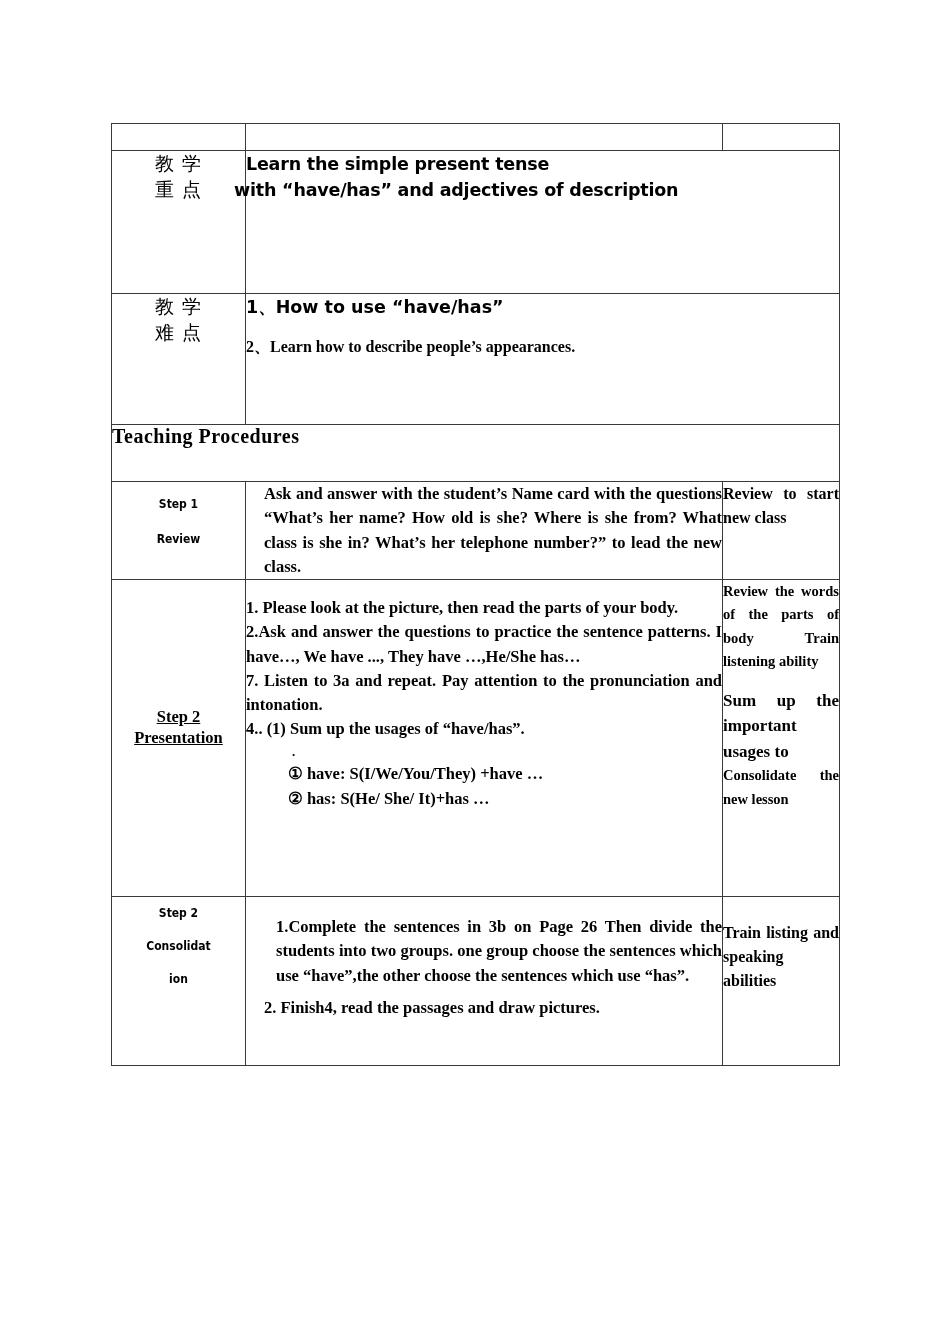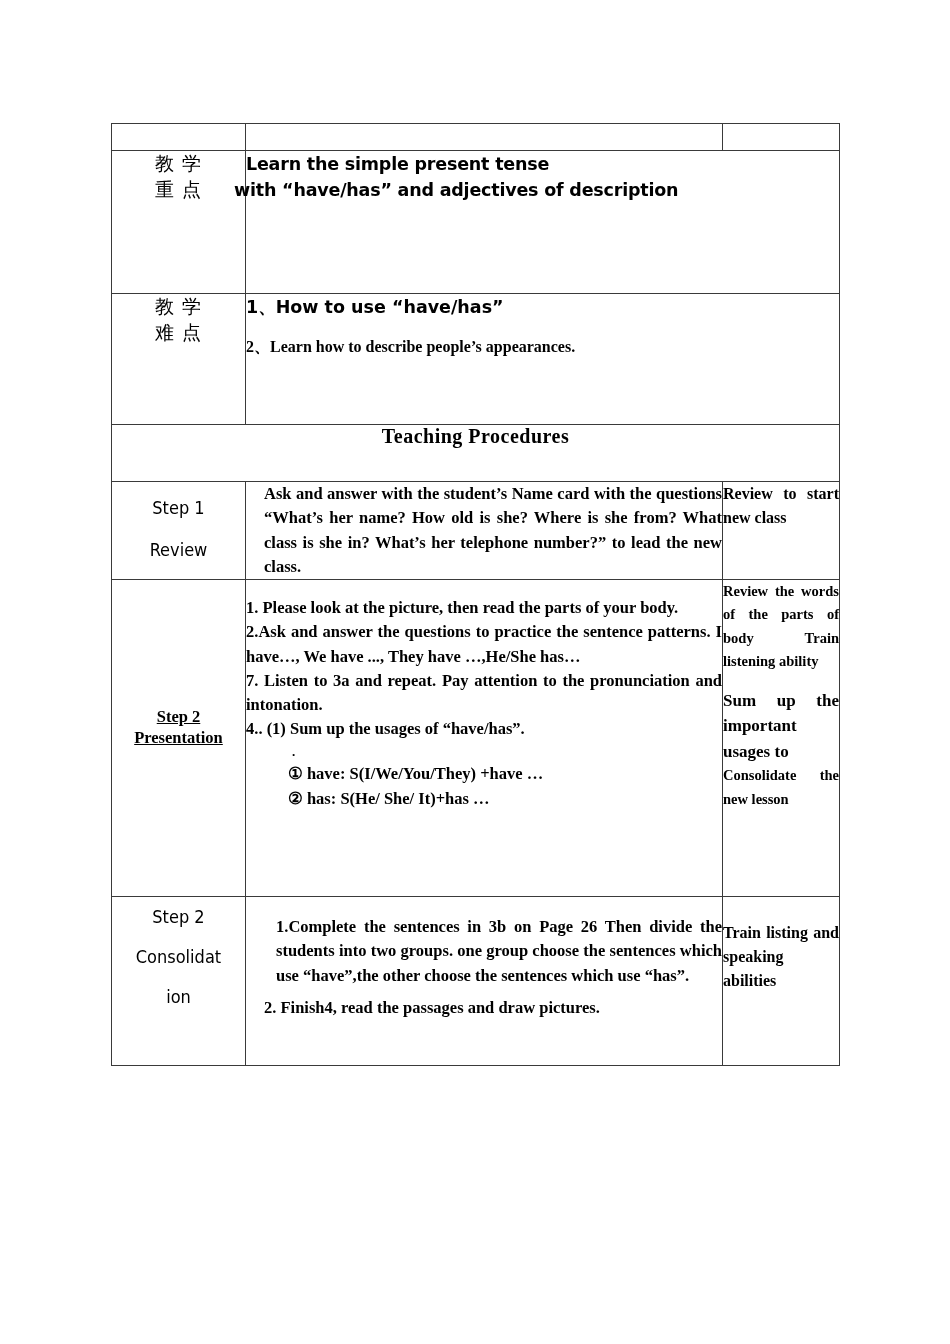--- a/index.html
+++ b/index.html
@@ -87,21 +87,21 @@
   .hard-line2 {
     font-family: "Liberation Serif", "DejaVu Serif", serif;
     font-weight: bold;
     font-size: 16px;
     line-height: 1.5;
     margin-top: 15px;
   }
 
   
   .banner-cell {
-    text-align: center;
+    text-align: left;
     padding: 12px 0 0 0;
     height: 56px;
   }
   .banner-text {
     font-family: "Liberation Serif", "DejaVu Serif", serif;
     font-weight: bold;
     font-size: 20px;
     letter-spacing: 0.5px;
   }
 
@@ -116,22 +116,22 @@
   }
   .head-cell.act { letter-spacing: 5px; }
 
   
   .step-cell {
     text-align: center;
     vertical-align: top;
   }
   .step-cell.sans {
     font-family: "DejaVu Sans Condensed", "DejaVu Sans", "Liberation Sans", sans-serif;
-    font-weight: normal;
-    font-size: 18px;
+    font-weight: bold;
+    font-size: 12px;
     line-height: 1.1;
   }
   .step-cell.serif {
     font-family: "Liberation Serif", "DejaVu Serif", serif;
     font-weight: bold;
     font-size: 16.5px;
     line-height: 1.3;
     text-decoration: underline;
   }
   .step-cell .ln { display: block; }

